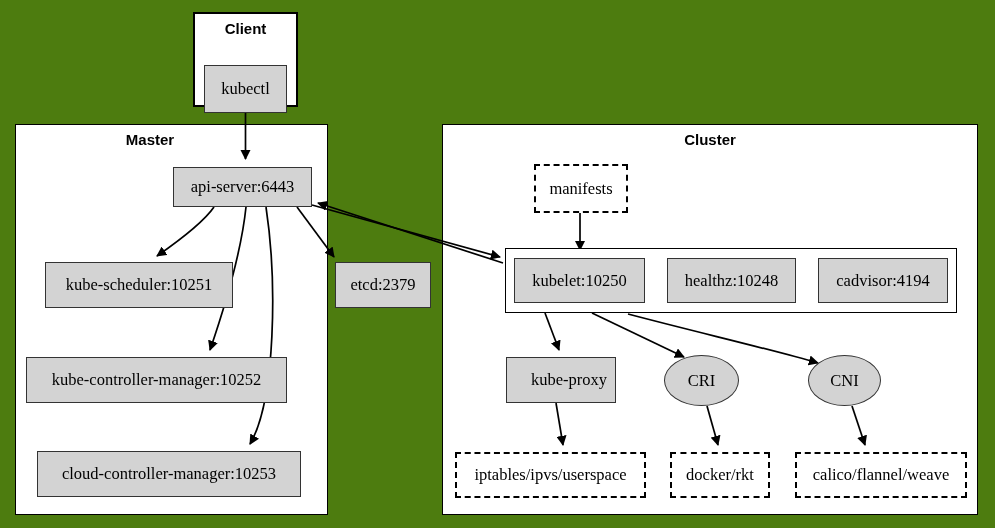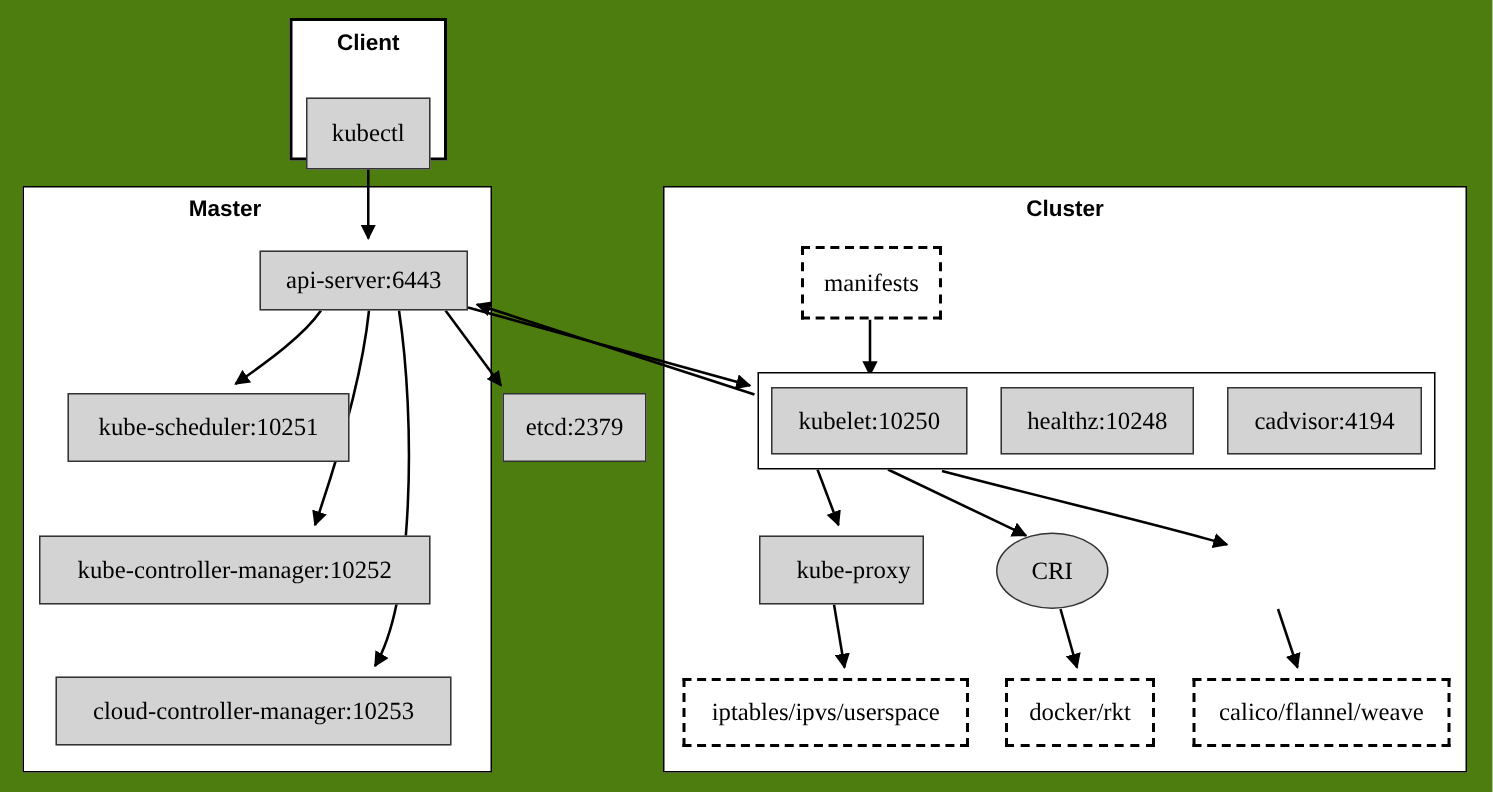--- a/index.html
+++ b/index.html
@@ -154,20 +154,21 @@
   <div class="frame box-plain" style="left:505px; top:248px; width:452px; height:65px; z-index:1;"></div>
 
   <div class="node box-filled" style="left:514px; top:258px; width:131px; height:45px;">kubelet:10250</div>
   <div class="node box-filled" style="left:667px; top:258px; width:129px; height:45px;">healthz:10248</div>
   <div class="node box-filled" style="left:818px; top:258px; width:130px; height:45px;">cadvisor:4194</div>
 
   <div class="node box-filled" style="left:506px; top:357px; width:110px; height:46px;padding-left:16px;">kube-proxy</div>
 
   <div class="node ellipse" style="left:664px; top:355px; width:75px; height:51px;">CRI</div>
 
+  <div class="node ellipse" style="left:808px; top:355px; width:73px; height:51px;">CNI</div>
 
   <div class="node box-dashed" style="left:455px; top:452px; width:191px; height:46px;">iptables/ipvs/userspace</div>
 
   <div class="node box-dashed" style="left:670px; top:452px; width:100px; height:46px;">docker/rkt</div>
 
   <div class="node box-dashed" style="left:795px; top:452px; width:172px; height:46px;">calico/flannel/weave</div>
 
 </div>
 
 </body></html>

